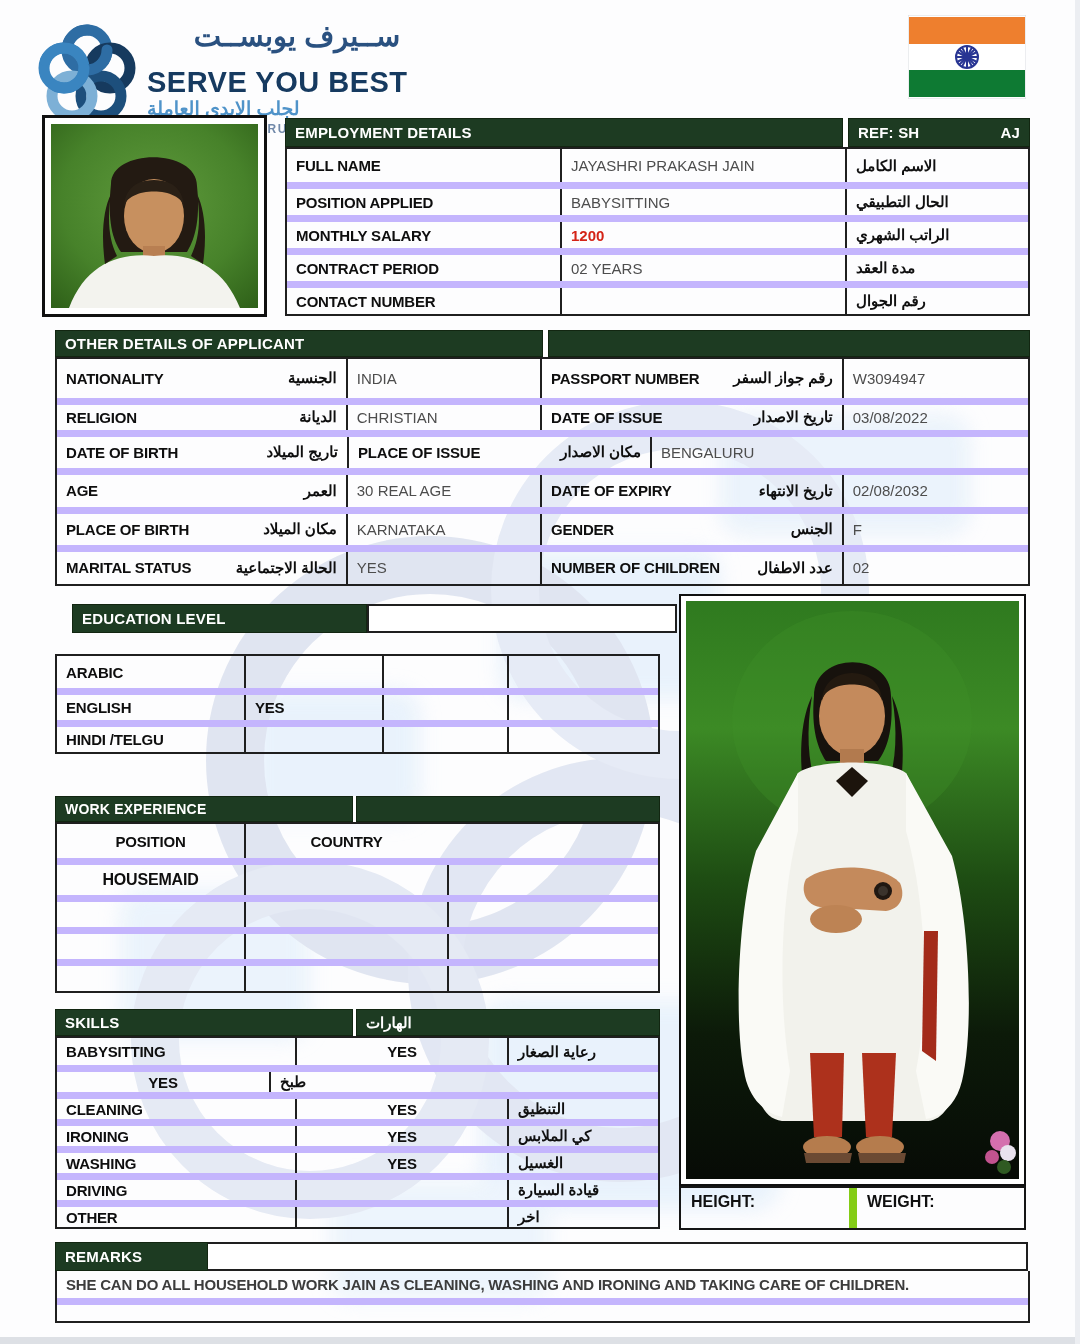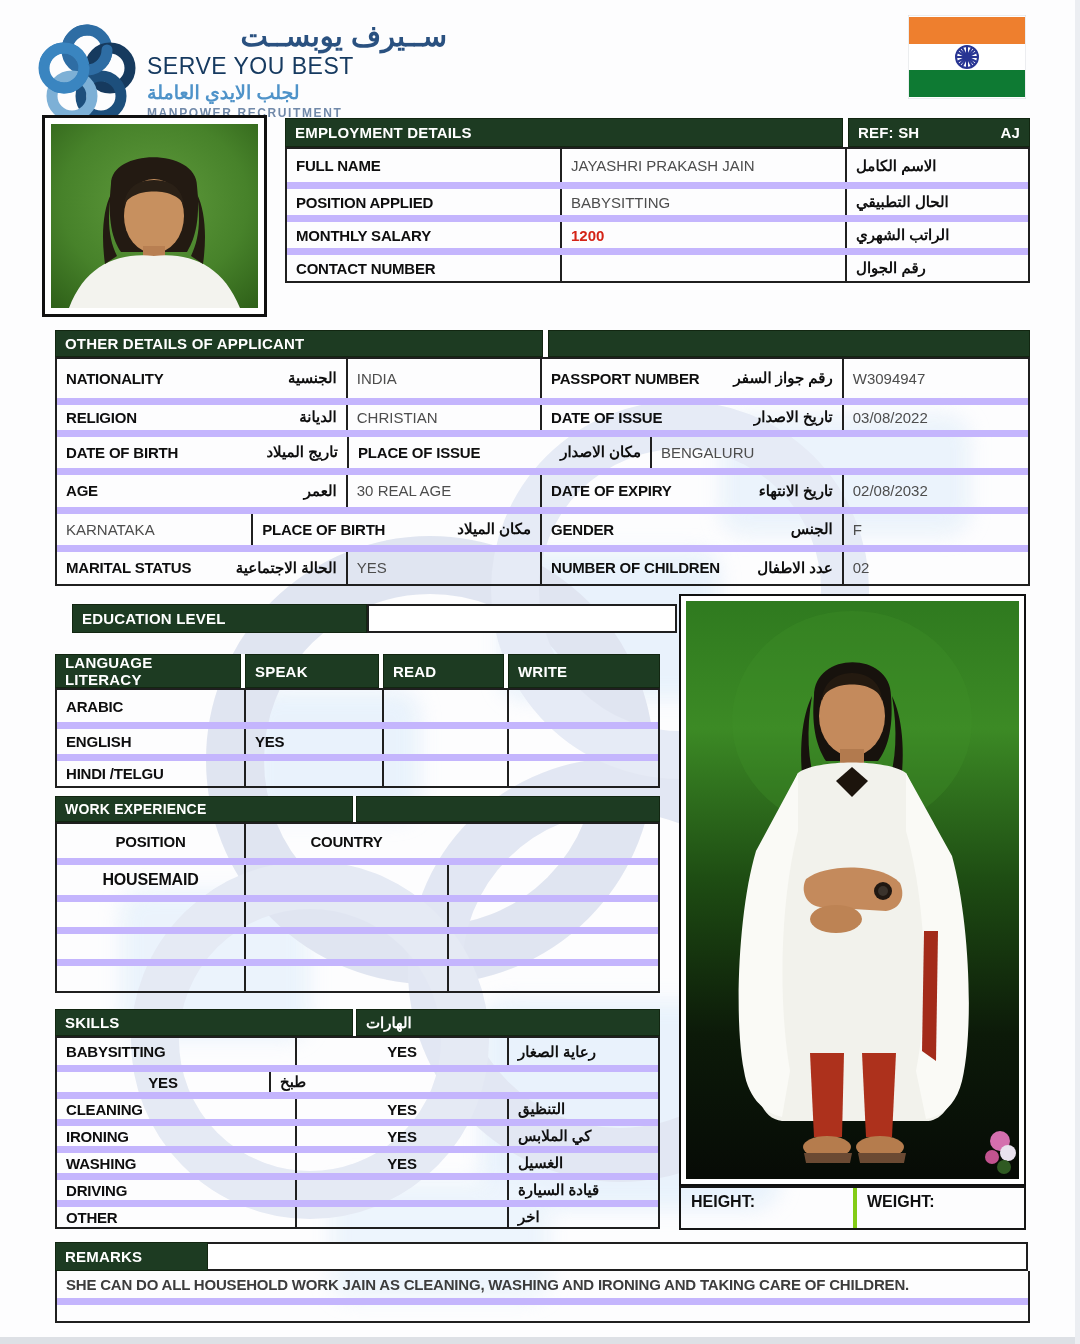--- a/index.html
+++ b/index.html
@@ -23,22 +23,22 @@
   .lbl{font-weight:bold;color:#0e0e0e;letter-spacing:-.2px;}
   .val{color:#4d4d4d;}
   .red{color:#d42417;font-weight:bold;}
   .arlbl{font-weight:bold;direction:rtl;}
   .spread{justify-content:space-between;}
   .center{justify-content:center;}
   .right{justify-content:flex-end;}
   .gap{background:#fff;}
 
   
-  .brand-ar{font-size:29px;font-weight:bold;color:#2a5180;line-height:33px;direction:rtl;text-align:right;}
-  .brand-en{font-size:23px;font-weight:400;color:#163a60;letter-spacing:.5px;line-height:27px;}
+  .brand-ar{font-size:29px;font-weight:bold;color:#2a5180;line-height:33px;direction:rtl;text-align:center;}
+  .brand-en{font-size:29px;font-weight:700;color:#163a60;letter-spacing:.5px;line-height:27px;margin-top:16px;}
   .brand-tag-ar{font-size:19px;font-weight:bold;color:#4f93c9;line-height:25px;direction:rtl;text-align:left;}
   .brand-tag-en{font-size:12px;font-weight:bold;color:#7189a9;letter-spacing:1.6px;line-height:16px;}
 
   .photo-frame{border:3px solid #101010;background:#fff;padding:6px;box-sizing:border-box;}
   .photo-frame svg{display:block;}
 
   .hw-cell{font-size:16px;font-weight:bold;padding:5px 0 0 10px;box-sizing:border-box;}
 
   .remarks-text{font-size:15px;font-weight:bold;color:#3c3c3c;letter-spacing:-.2px;}
 
@@ -145,20 +145,25 @@
         <div class="c lbl" style="width:273px">POSITION APPLIED</div>
         <div class="c val" style="width:285px">BABYSITTING</div>
         <div class="c arlbl right" style="width:183px">الحال التطبيقي</div>
       </div>
       <div class="trow" style="height:33px">
         <div class="c lbl" style="width:273px">MONTHLY SALARY</div>
         <div class="c red" style="width:285px">1200</div>
         <div class="c arlbl right" style="width:183px">الراتب الشهري</div>
       </div>
       <div class="trow" style="height:33px">
+        <div class="c lbl" style="width:273px">CONTRACT PERIOD</div>
+        <div class="c val" style="width:285px">02 YEARS</div>
+        <div class="c arlbl right" style="width:183px">مدة العقد</div>
+      </div>
+      <div class="trow" style="height:33px">
         <div class="c lbl" style="width:273px">CONTACT NUMBER</div>
         <div class="c val" style="width:285px"></div>
         <div class="c arlbl right" style="width:183px">رقم الجوال</div>
       </div>
     </div>
   </div>
 
   <div class="abs" style="left:55px;top:330px;width:975px">
     <div class="trow" style="height:27px">
       <div class="gbar" style="width:488px">OTHER DETAILS OF APPLICANT</div>
@@ -207,25 +212,25 @@
             <span class="arlbl">العمر</span>
           </div>
         <div class="c val" style="width:195px">30 REAL AGE</div>
         <div class="c lbl spread" style="width:303px">
             <span>DATE OF EXPIRY</span>
             <span class="arlbl">تاريخ الانتهاء</span>
           </div>
         <div class="c val" style="width:187px">02/08/2032</div>
       </div>
       <div class="trow" style="height:38.5px">
-        <div class="c val" style="width:195px">KARNATAKA</div>
         <div class="c lbl spread" style="width:290px">
             <span>PLACE OF BIRTH</span>
             <span class="arlbl">مكان الميلاد</span>
           </div>
+        <div class="c val" style="width:195px">KARNATAKA</div>
         <div class="c lbl spread" style="width:303px">
             <span>GENDER</span>
             <span class="arlbl">الجنس</span>
           </div>
         <div class="c val" style="width:187px">F</div>
       </div>
       <div class="trow" style="height:38.5px">
         <div class="c lbl spread" style="width:290px">
             <span>MARITAL STATUS</span>
             <span class="arlbl">الحالة الاجتماعية</span>
@@ -239,29 +244,20 @@
       </div>
     </div>
   </div>
 
   <div class="abs trow" style="left:72px;top:604px;width:605px;height:29px">
     <div class="gbar" style="width:295px">EDUCATION LEVEL</div>
     <div class="c val" style="width:310px;border:2px solid #1f1f1f;background:#fff"></div>
   </div>
 
   <div class="abs" style="left:55px;top:654px;width:605px">
-    <div class="trow" style="height:34px">
-      <div class="gbar" style="width:186px">LANGUAGE LITERACY</div>
-        <div class="gap" style="width:4px"></div>
-      <div class="gbar" style="width:134px">SPEAK</div>
-        <div class="gap" style="width:4px"></div>
-      <div class="gbar" style="width:121px">READ</div>
-        <div class="gap" style="width:4px"></div>
-      <div class="gbar" style="width:152px">WRITE</div>
-    </div>
     <div class="tbl">
       <div class="trow" style="height:32px">
         <div class="c lbl" style="width:187px">ARABIC</div>
         <div class="c lbl" style="width:138px"></div>
         <div class="c lbl" style="width:125px"></div>
         <div class="c lbl" style="width:151px"></div>
       </div>
       <div class="trow" style="height:32px">
         <div class="c lbl" style="width:187px">ENGLISH</div>
         <div class="c lbl" style="width:138px">YES</div>
@@ -398,21 +394,21 @@
       <path d="M172,552 L220,552 L218,562 L174,562 Z" fill="#6b4a33"></path>
 
       <circle cx="314" cy="540" r="10" fill="#d46fae"></circle>
         <circle cx="322" cy="552" r="8" fill="#e9e2ee"></circle>
       <circle cx="306" cy="556" r="7" fill="#c2538f"></circle>
         <circle cx="318" cy="566" r="7" fill="#2f5a22"></circle>
     </svg>
   </div>
 
   <div class="abs trow" style="left:679px;top:1186px;width:347px;height:44px;border:2px solid #151515">
-    <div class="hw-cell" style="width:176px;border-right:4px solid #84cc16">HEIGHT:</div>
+    <div class="hw-cell" style="width:176px;border-right:8px solid #84cc16">HEIGHT:</div>
     <div class="hw-cell" style="width:167px">WEIGHT:</div>
   </div>
 
   <div class="abs" style="left:55px;top:1242px;width:975px">
     <div class="trow" style="height:29px">
       <div class="gbar" style="width:153px">REMARKS</div>
       <div style="width:820px;border:2px solid #1f1f1f;border-left:none;background:#fff;box-sizing:border-box"></div>
     </div>
     <div class="tbl" style="border-top:none">
       <div class="trow" style="height:27px">

